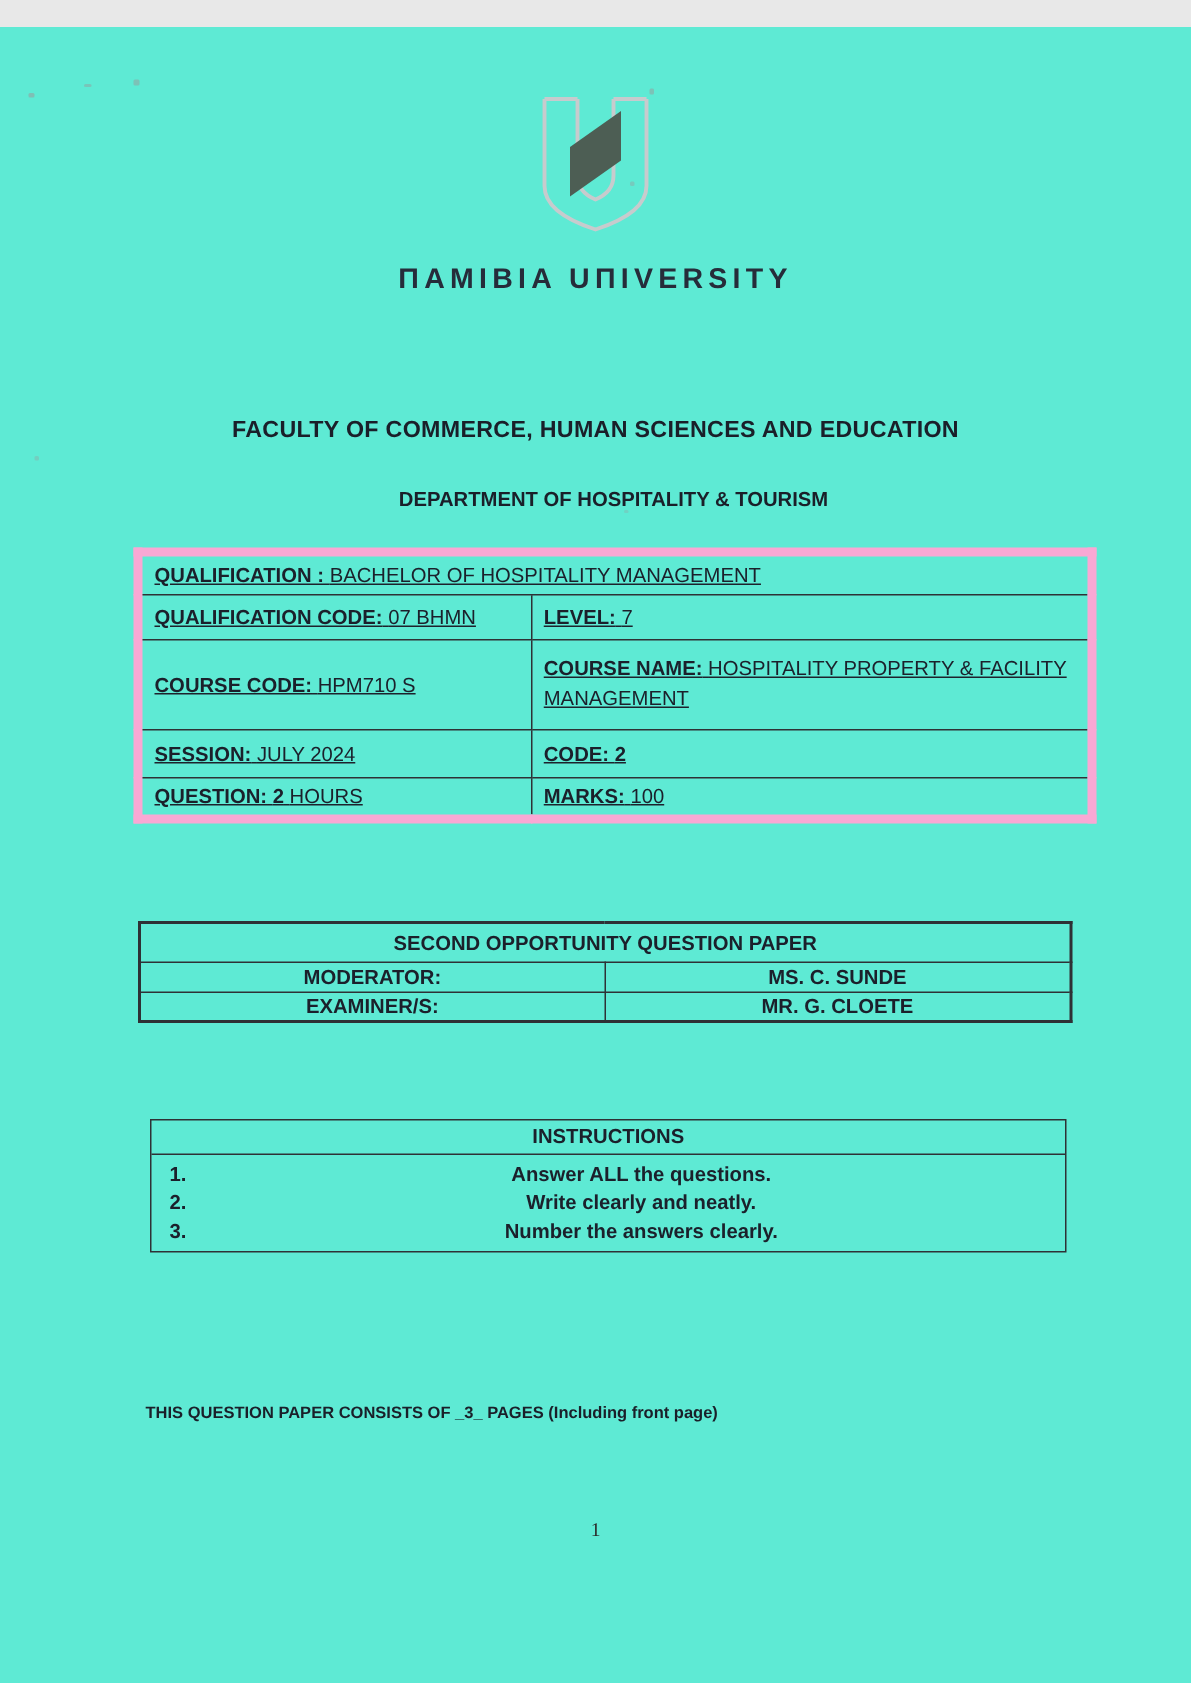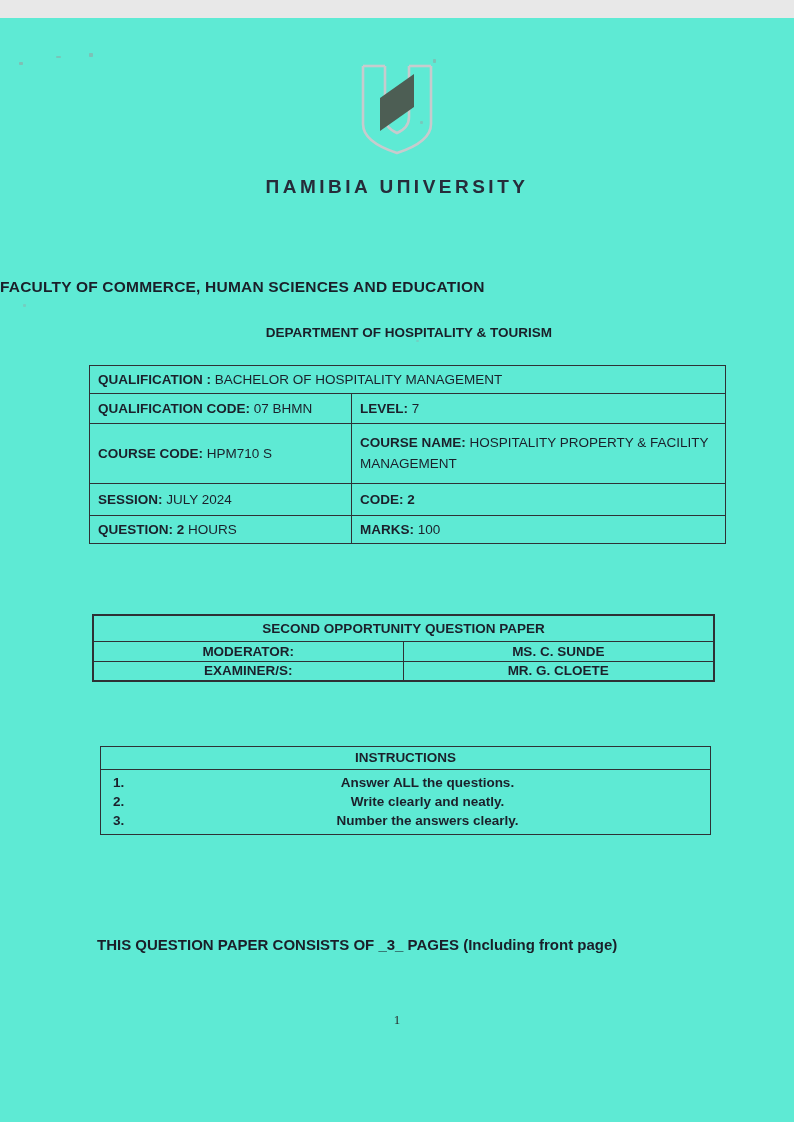--- a/index.html
+++ b/index.html
@@ -28,40 +28,40 @@
   .wordmark2{
     margin-top:3px;
     font-size:14.5px;font-weight:600;
     letter-spacing:2.6px;
     color:#262c3a;
     white-space:nowrap;
   }
   
   .faculty-heading{
     position:absolute;top:260px;left:0;width:100%;
-    text-align:left;font-size:15.5px;font-weight:bold;color:#1a1f29;
+    text-align:center;font-size:15.5px;font-weight:bold;color:#1a1f29;
     letter-spacing:0.2px;
   }
   .dept-heading{
     position:absolute;top:307px;left:12px;width:100%;
     text-align:center;font-size:13.5px;font-weight:bold;color:#1a1f29;
   }
   
   table{border-collapse:collapse;table-layout:fixed;}
   .info-table{
     position:absolute;top:347px;left:89px;width:636px;
     font-size:13.5px;
   }
   .info-table td{
     border:1.5px solid #2e3135;
     padding:2px 8px;
     vertical-align:middle;
     color:#1b202b;
   }
-  .info-table{border:1px solid #f9a8d4;}
+  .info-table{border:6px solid #f9a8d4;text-decoration:underline;}
   .lbl{font-weight:bold;}
   .val{font-weight:normal;}
   .val-bold{font-weight:bold;}
   
   .opp-table{
     position:absolute;top:596px;left:92px;width:621px;
     font-size:13.5px;
   }
   .opp-table td{
     border:1.5px solid #2e3135;
@@ -84,21 +84,21 @@
     text-align:center;font-weight:bold;
     padding:2px 0;height:18px;line-height:18px;
   }
   .instr-body{padding:3px 0 4px 0;}
   .instr-item{display:flex;line-height:19px;font-weight:bold;}
   .instr-num{width:44px;padding-left:12px;box-sizing:border-box;}
   .instr-text{flex:1;text-align:center;}
   
   .pages-note{
     position:absolute;top:918px;left:97px;
-    font-size:15px;font-weight:bold;color:#1a1f29;text-align:right;
+    font-size:11px;font-weight:bold;color:#1a1f29;text-align:right;
   }
   .page-number{
     position:absolute;top:994px;left:0;width:100%;
     text-align:center;
     font-family:"Liberation Serif","DejaVu Serif",serif;
     font-size:13px;color:#2a2a2a;
   }
   
   .artifact{position:absolute;background:#9a9a9a;border-radius:1px;}
   .a1{left:19px;top:44px;width:4px;height:3px;opacity:.55;}

